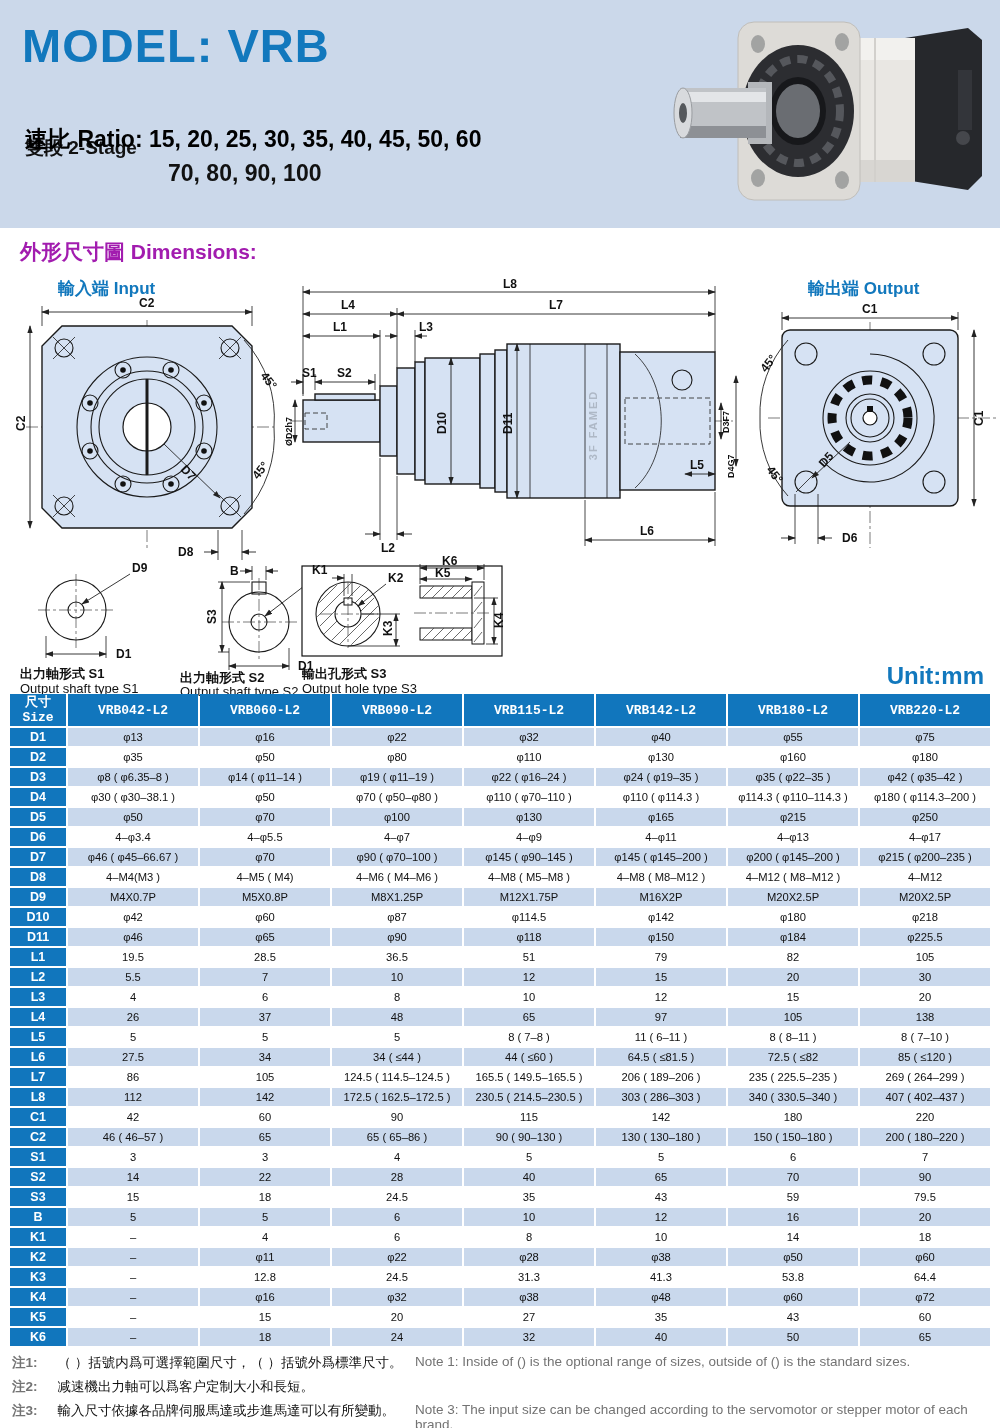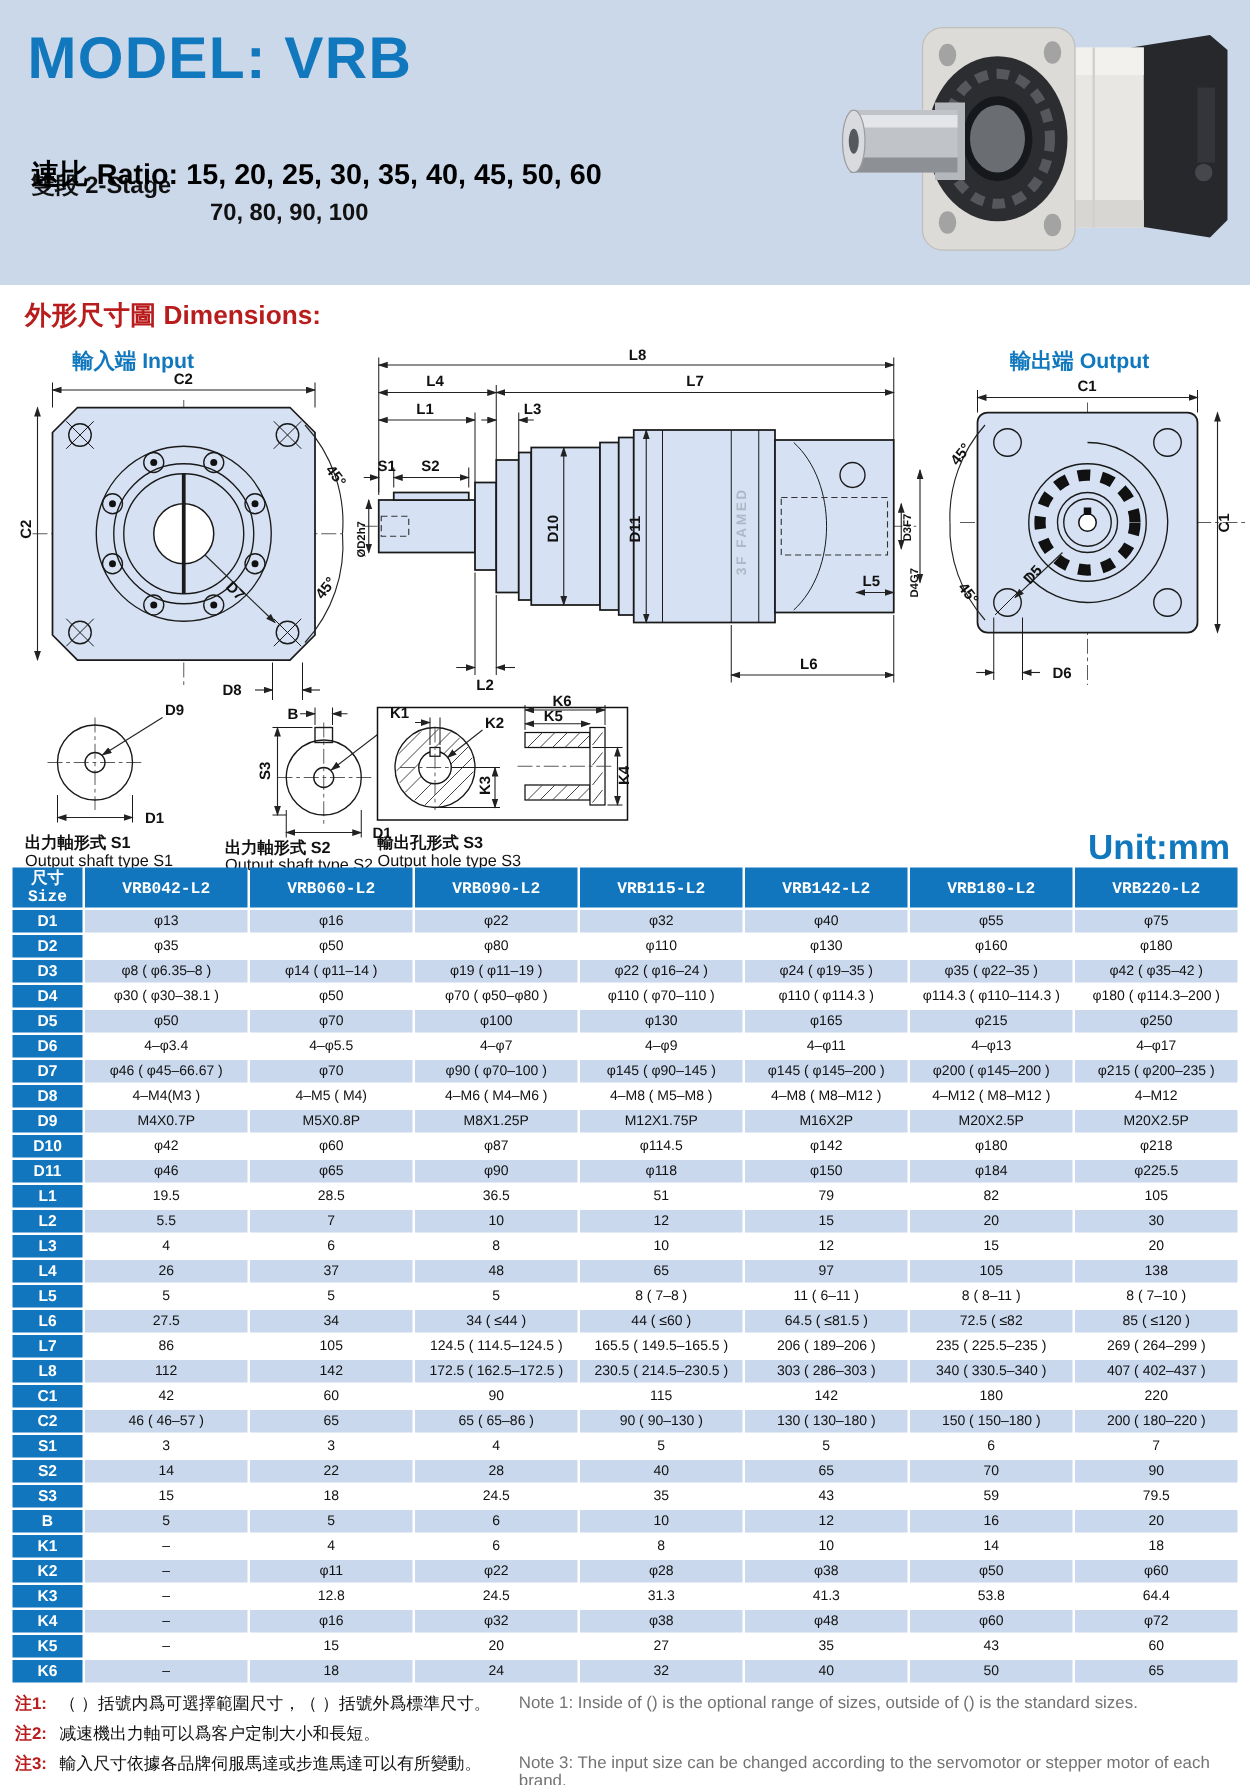--- a/index.html
+++ b/index.html
@@ -5,23 +5,23 @@
   html,body{margin:0;padding:0;background:#fff;}
   .page{position:relative;width:1000px;height:1428px;background:#fff;overflow:hidden;
         font-family:"Liberation Sans",sans-serif;color:#111;}
   .abs{position:absolute;}
   
   .band{position:absolute;left:0;top:0;width:1000px;height:228px;background:#cbd8ea;}
   .model-title{position:absolute;left:22px;top:18px;font-size:47px;font-weight:bold;
                color:#1278bd;letter-spacing:1px;}
   .stage-line{position:absolute;left:25px;top:87px;font-size:19px;font-weight:bold;color:#111;margin-top:48px;}
   .ratio1{position:absolute;left:25px;top:124px;font-size:23px;font-weight:bold;color:#000000;}
-  .ratio2{position:absolute;left:168px;top:160px;font-size:19px;font-weight:bold;color:#111;}
-  .dim-heading{position:absolute;left:20px;top:238px;font-size:21px;font-weight:bold;color:#b91c1c;}
-  .unit{position:absolute;right:16px;top:662px;font-size:28px;font-weight:bold;color:#1278bd;}
+  .ratio2{position:absolute;left:168px;top:160px;font-size:23px;font-weight:bold;color:#111;}
+  .dim-heading{position:absolute;left:20px;top:238px;font-size:21px;font-weight:bold;color:#a21caf;}
+  .unit{position:absolute;right:16px;top:662px;font-size:24px;font-weight:bold;color:#1278bd;}
   
   .btitle{font:bold 17px "Liberation Sans",sans-serif;fill:#1278bd;}
   .dtxt{font:bold 12px "Liberation Sans",sans-serif;fill:#111;}
   .dtxt9{font:bold 9px "Liberation Sans",sans-serif;fill:#111;}
   .cap{font:bold 13px "Liberation Sans",sans-serif;fill:#111;}
   .capen{font:13px "Liberation Sans",sans-serif;fill:#111;}
   .logo{font:bold 11px "Liberation Sans",sans-serif;fill:#aeb8c6;letter-spacing:2px;}
   .oline{stroke:#1a1a1a;stroke-width:1.4;fill:#d6e2f3;}
   .oline2{stroke:#1a1a1a;stroke-width:1.1;fill:none;}
   .thin{stroke:#1a1a1a;stroke-width:.8;fill:none;}
@@ -36,21 +36,21 @@
                 height:32px;line-height:15px;padding:0;font-family:Liberation Mono, monospace;}
   table.spec td{text-align:center;height:18px;padding:0 1px;font-size:11.2px;
                 white-space:nowrap;overflow:hidden;}
   table.spec td.rowlabel{background:#1176bd;color:#fff;font-weight:bold;font-size:12.5px;}
   table.spec tbody tr:nth-child(odd) td.val{background:#c9d8ec;}
   table.spec tbody tr:nth-child(even) td.val{background:#ffffff;}
   col.c0{width:56px;}
   
   .notes{position:absolute;left:12px;top:1354px;width:980px;}
   .note-row{position:relative;height:24px;font-size:13.5px;}
-  .nlabel{color:#b91c1c;font-weight:bold;margin-right:10px;}
+  .nlabel{color:#737373;font-weight:bold;margin-right:20px;}
   .nzh{color:#111;}
   .nen{position:absolute;left:403px;top:0;color:#737373;}
 </style>
 </head>
 <body>
 
 <div class="page">
 
   <div class="band">
     <div class="model-title">MODEL: VRB</div>

